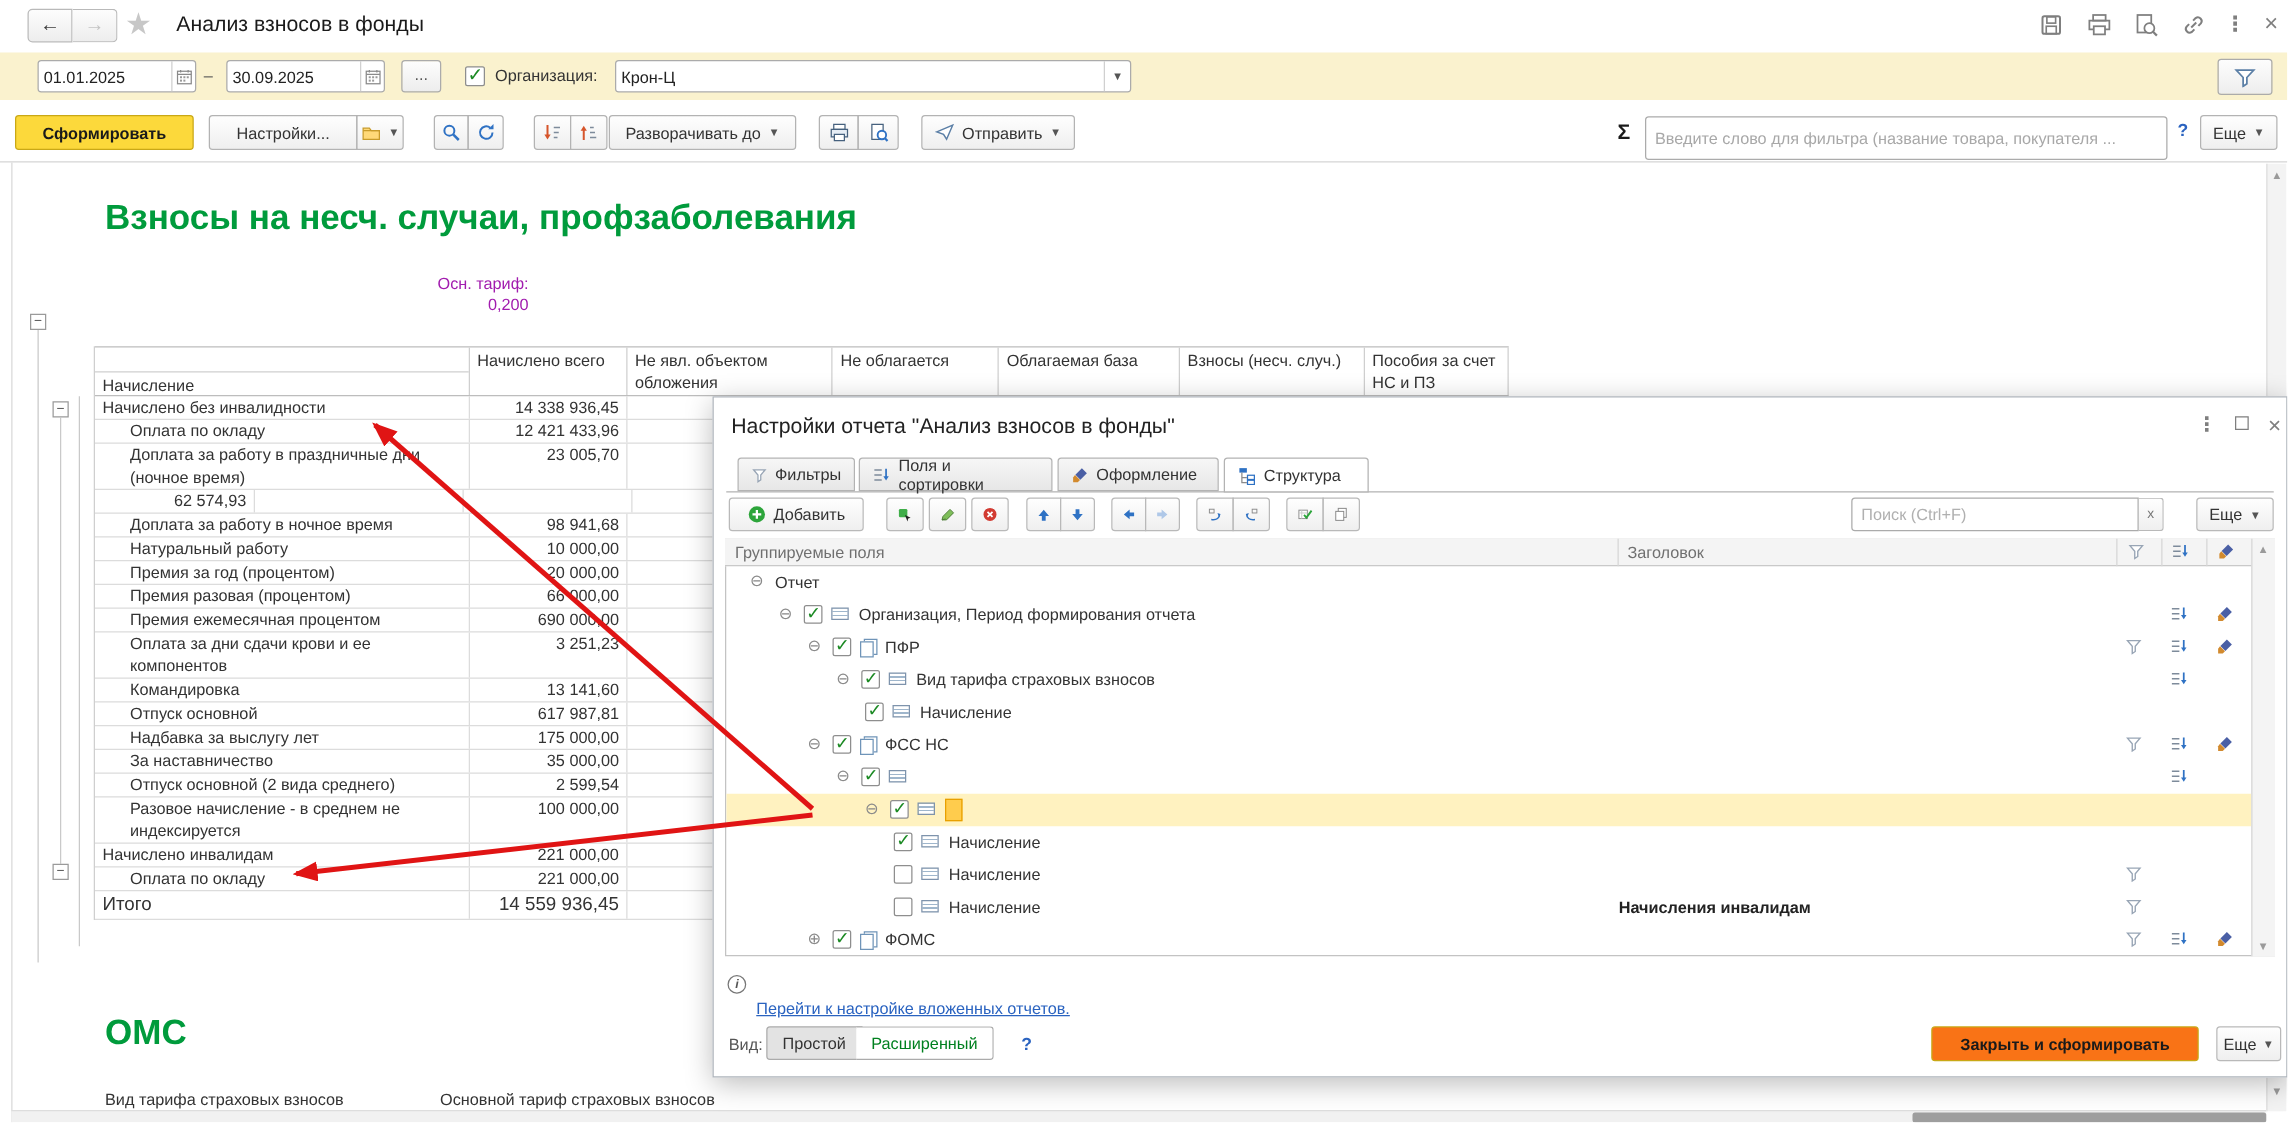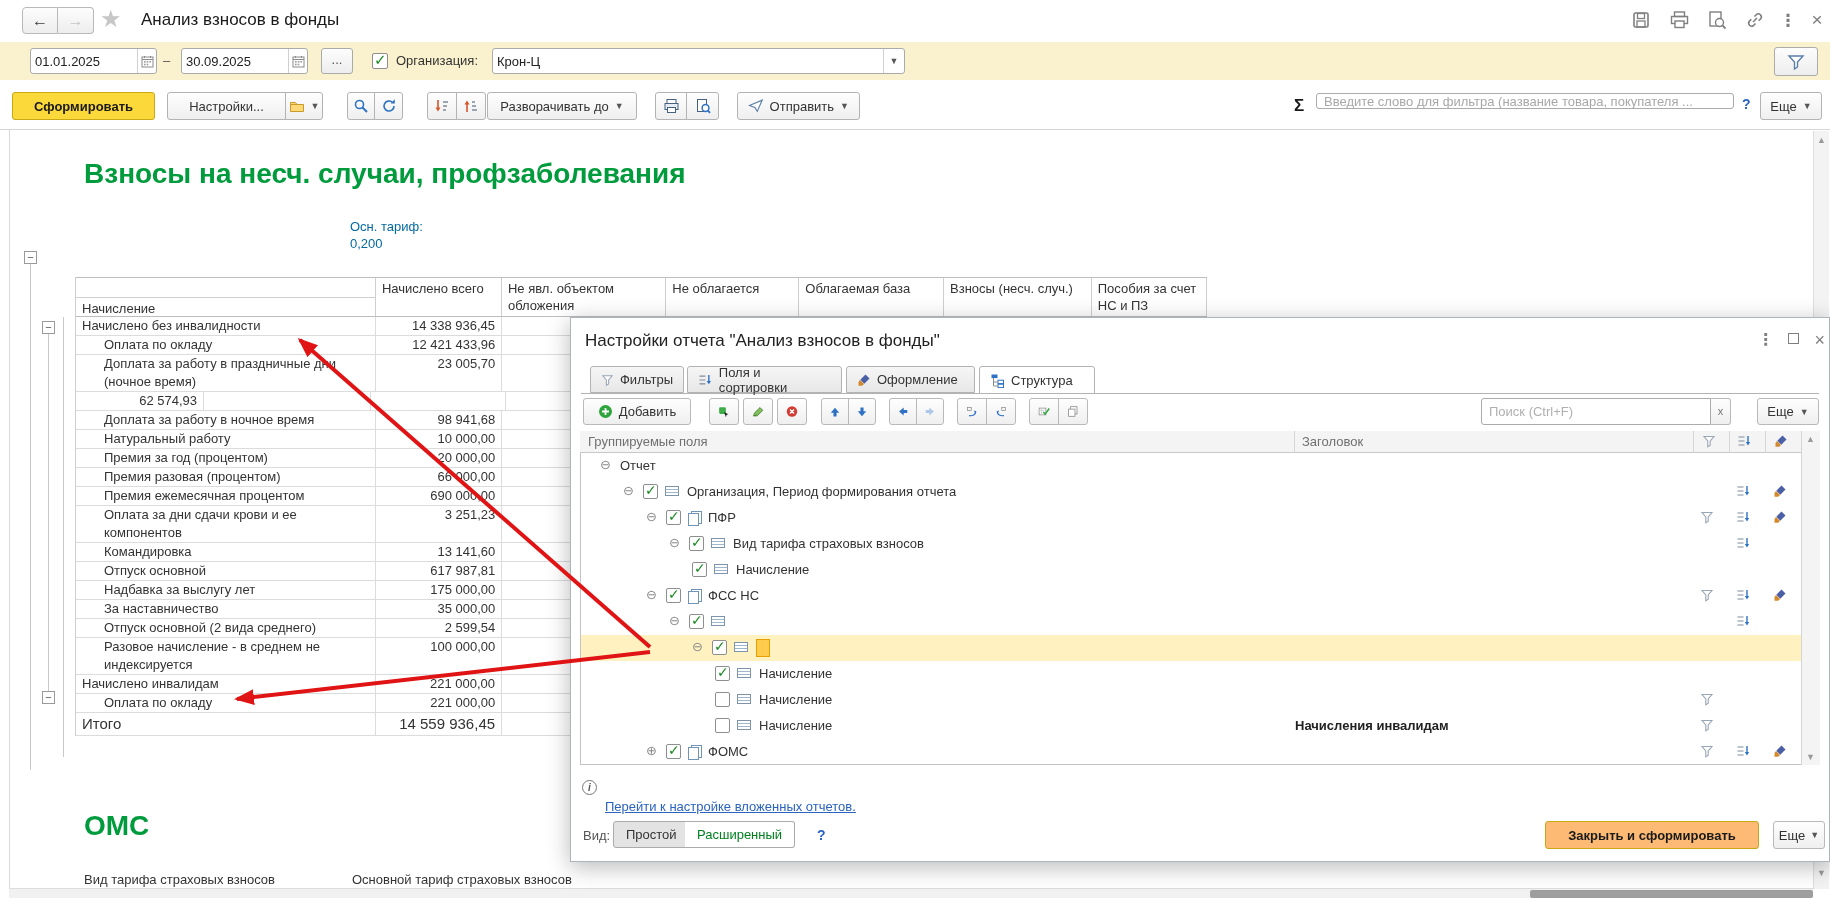--- a/index.html
+++ b/index.html
@@ -34,28 +34,28 @@
   .dd-btn { width:22px; height:24px; border-left:1px solid #d0d0d0; display:flex; align-items:center; justify-content:center; color:#555; font-size:9px; }
   .funnel-btn { position:absolute; right:12px; top:5px; width:44px; height:29px; background:linear-gradient(#fdfdfd,#ededed); border:1px solid #ababab; border-radius:3px; display:flex; align-items:center; justify-content:center; }
 
   
   .toolbar { position:absolute; left:0; top:80px; width:1830px; height:50px; background:#fff; border-bottom:1px solid #d5d5d5; }
   .btn { position:absolute; top:12px; height:28px; background:linear-gradient(#fefefe,#efefef); border:1px solid #b3b3b3; border-radius:3px; display:flex; align-items:center; justify-content:center; gap:6px; padding:0 10px; color:#333; }
   .btn.icononly { padding:0; }
   .btn-yellow { background:#fcd93b; border:1px solid #c9a816; font-weight:bold; color:#1a1a1a; }
   .caret { font-size:9px; color:#555; }
   .sigma { position:absolute; left:1294px; top:16px; font-size:17px; font-weight:bold; color:#1a1a1a; }
-  .filter-input { position:absolute; left:1316px; top:13px; width:418px; height:16px; border:1px solid #ababab; border-radius:3px; font:inherit; color:#a16207; padding:0 7px; }
+  .filter-input { position:absolute; left:1316px; top:13px; width:418px; height:35px; border:1px solid #ababab; border-radius:3px; font:inherit; color:#a16207; padding:0 7px; }
   .filter-input::placeholder { color:#a8a8a8; }
   .qmark { position:absolute; left:1742px; top:16px; color:#2a63c0; font-weight:bold; font-size:14px; }
 
   
   .report-edge { position:absolute; left:9px; top:130px; width:1px; height:768px; background:#d9d9d9; }
   .rep-title { position:absolute; left:84px; top:158px; font-size:28px; font-weight:bold; color:#009b3c; }
-  .tarif { position:absolute; left:350px; top:218px; line-height:17px; color:#0369a1; }
+  .tarif { position:absolute; left:350px; top:218px; line-height:17px; color:#a21caf;text-align:right; }
   .oms-title { position:absolute; left:84px; top:810px; font-size:28px; font-weight:bold; color:#009b3c; }
   .oms-row-label { position:absolute; left:84px; top:872px; color:#333; }
   .oms-row-value { position:absolute; left:352px; top:872px; color:#333; }
 
   
   .gline { position:absolute; background:#c9c9c9; }
   .gbox { position:absolute; width:13px; height:13px; background:#fff; border:1px solid #9a9a9a; font-size:11px; line-height:10px; text-align:center; color:#555; }
 
   
   .rtable { position:absolute; left:75px; top:277px; width:1132px; background:#fff; border-left:1px solid #cfcfcf; }
@@ -124,21 +124,21 @@
 
   .info-ic { position:absolute; left:11px; top:462px; width:15px; height:15px; border:1.4px solid #777; border-radius:50%; text-align:center; line-height:13px; font-size:10px; font-style:italic; font-weight:bold; color:#555; }
   .info-text { position:absolute; left:34px; top:462px; color:#333; }
   .info-link { position:absolute; left:34px; top:481px; color:#2a63c0; text-decoration:underline; }
 
   .view-label { position:absolute; left:12px; top:510px; color:#555; }
   .seg { position:absolute; top:503px; height:27px; border:1px solid #ababab; display:flex; align-items:center; justify-content:center; padding:0 12px; }
   .seg.simple { left:42px; background:#e3e3e3; border-radius:3px 0 0 3px; color:#333; }
   .seg.ext { left:114px; background:#fff; border-left:none; border-radius:0 3px 3px 0; color:#00801f; }
   .dlg-q { position:absolute; left:246px; top:509px; color:#2a63c0; font-weight:bold; font-size:14px; }
-  .dlg-close-btn { position:absolute; left:974px; top:503px; width:214px; height:28px; background:#fdba74; border:1px solid #c9a816; border-radius:3px; font-weight:bold; color:#1a1a1a; display:flex; align-items:center; justify-content:center; }
+  .dlg-close-btn { position:absolute; left:974px; top:503px; width:214px; height:28px; background:#f97316; border:1px solid #c9a816; border-radius:3px; font-weight:bold; color:#1a1a1a; display:flex; align-items:center; justify-content:center; }
   .dlg-more { position:absolute; left:1202px; top:503px; width:52px; height:28px; background:linear-gradient(#fefefe,#efefef); border:1px solid #b9b9b9; border-radius:3px; display:flex; align-items:center; justify-content:center; gap:5px; color:#333; }
 
   .arrows { position:absolute; left:0; top:0; z-index:30; pointer-events:none; }
 </style>
 </head>
 <body>
 
 <div class="canvas">
 
   <div class="titlebar">

